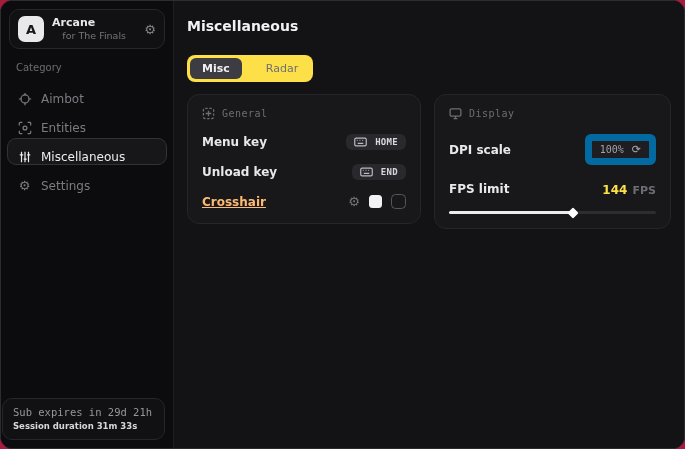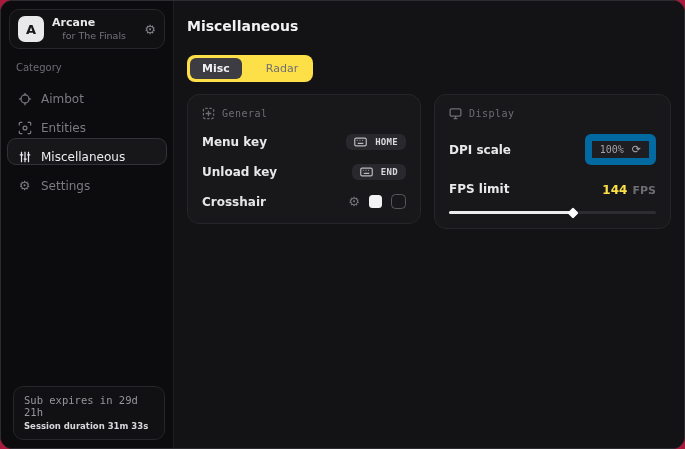--- a/index.html
+++ b/index.html
@@ -58,21 +58,21 @@
   }
   .nav-item.active {
     border-color: #323237;
     background: #17171a;
     color: #ededf0;
   }
   .nav-icon { width: 15px; height: 15px; display: flex; align-items: center; justify-content: center; }
   .nav-icon svg { width: 14px; height: 14px; stroke: currentColor; fill: none; stroke-width: 1.4; }
   .gear-glyph { font-size: 13px; line-height: 1; }
   .sub-card {
-    position: absolute; left: 12px; right: 8px; bottom: 8px;
+    position: absolute; left: 1px; right: 8px; bottom: 8px;
     border: 1px solid #26262b; border-radius: 10px;
     background: #111113;
     padding: 7px 10px 8px 10px;
   }
   .sub-line1 {
     font-family: "DejaVu Sans Mono", "Liberation Mono", monospace;
     font-size: 10.5px; color: #96969c; margin-bottom: 3px;
   }
   .sub-line2 { font-size: 8.5px; font-weight: bold; color: #d8d8dc; }
   
@@ -106,21 +106,21 @@
     color: #6d6d73;
     font-family: "DejaVu Sans Mono", "Liberation Mono", monospace;
     font-size: 10px; letter-spacing: 0.5px;
   }
   .card-header svg { width: 13px; height: 13px; stroke: #6d6d73; fill: none; stroke-width: 1.4; }
   .row {
     margin-top: 14px;
     display: flex; align-items: center; justify-content: space-between;
   }
   .row-label { font-size: 12px; font-weight: bold; color: #e8e8ea; }
-  .row-label.dim { color: #e5e5e5; }
+  .row-label.dim { color: #fdba74; text-decoration: underline; }
   .key-btn {
     display: inline-flex; align-items: center; gap: 8px;
     background: #28282d; border-radius: 6px;
     padding: 3px 8px; cursor: pointer;
   }
   .key-btn svg { width: 13px; height: 10px; stroke: #b9b9bf; fill: none; stroke-width: 1.3; }
   .key-btn span {
     font-family: "DejaVu Sans Mono", "Liberation Mono", monospace;
     font-size: 9px; font-weight: bold; color: #d8d8dc; letter-spacing: 0.3px;
   }

